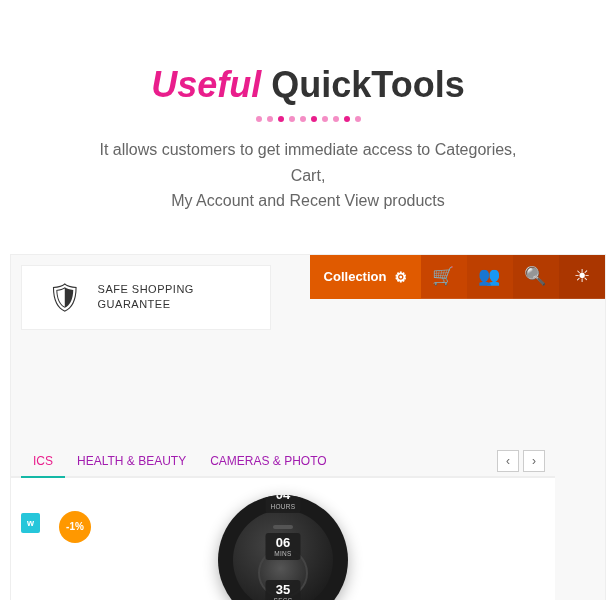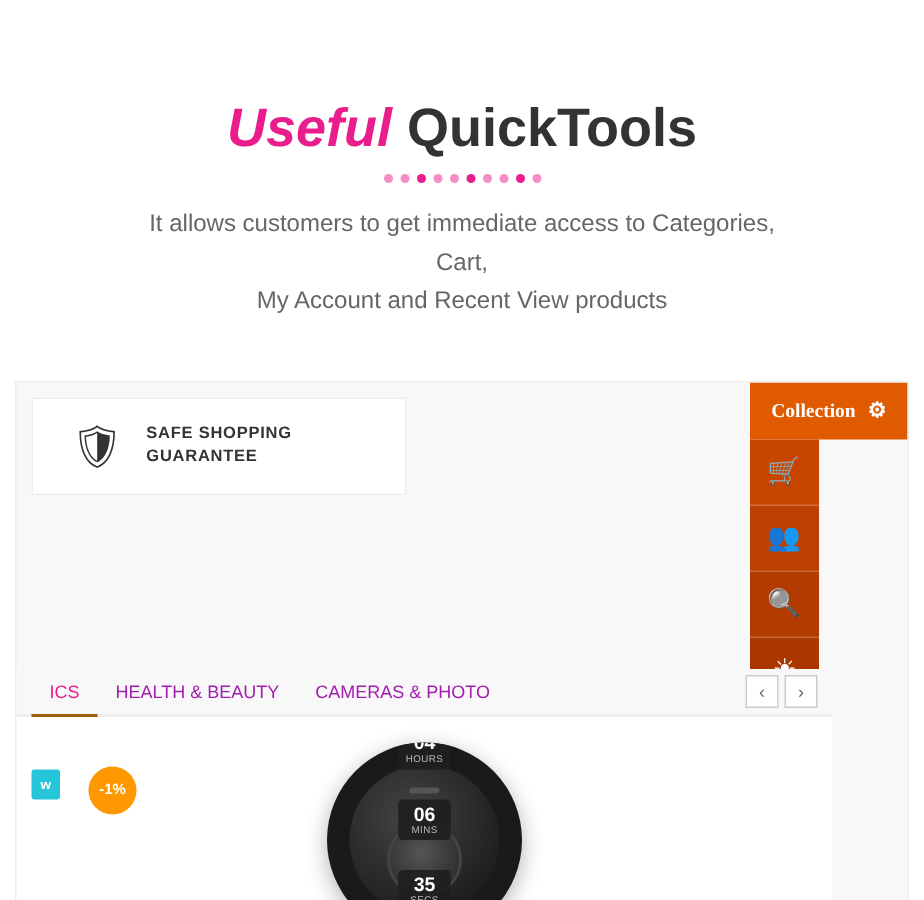--- a/index.html
+++ b/index.html
@@ -86,35 +86,34 @@
       width: 250px;
     }
 
     .shield-icon-wrap {
       font-size: 28px;
       color: #333;
     }
 
     .safe-shopping-text {
       font-size: 11px;
-      font-weight: 700;
+      font-weight: 400;
       color: #333;
       letter-spacing: 0.5px;
       line-height: 1.4;
     }
 
     
     .right-tools {
       position: absolute;
       right: 0;
       top: 0;
       display: flex;
-      flex-direction: column;
+      flex-direction: row;
       align-items: stretch;
-      font-family: Liberation Serif, serif;
     }
 
     .collection-btn {
       background: #e05a00;
       color: #fff;
       font-size: 13px;
       font-weight: 600;
       padding: 10px 14px;
       display: flex;
       align-items: center;
@@ -159,21 +158,21 @@
       font-size: 12px;
       color: #a21caf;
       padding: 8px 12px;
       cursor: pointer;
       white-space: nowrap;
       font-weight: 500;
     }
 
     .tab-item.active {
       color: #e91e8c;
-      border-bottom: 2px solid #a16207;
+      border-bottom: 2px solid #14b8a6;
       margin-bottom: -2px;
     }
 
     .tab-nav {
       display: flex;
       gap: 4px;
       margin-left: auto;
     }
 
     .tab-nav-btn {

